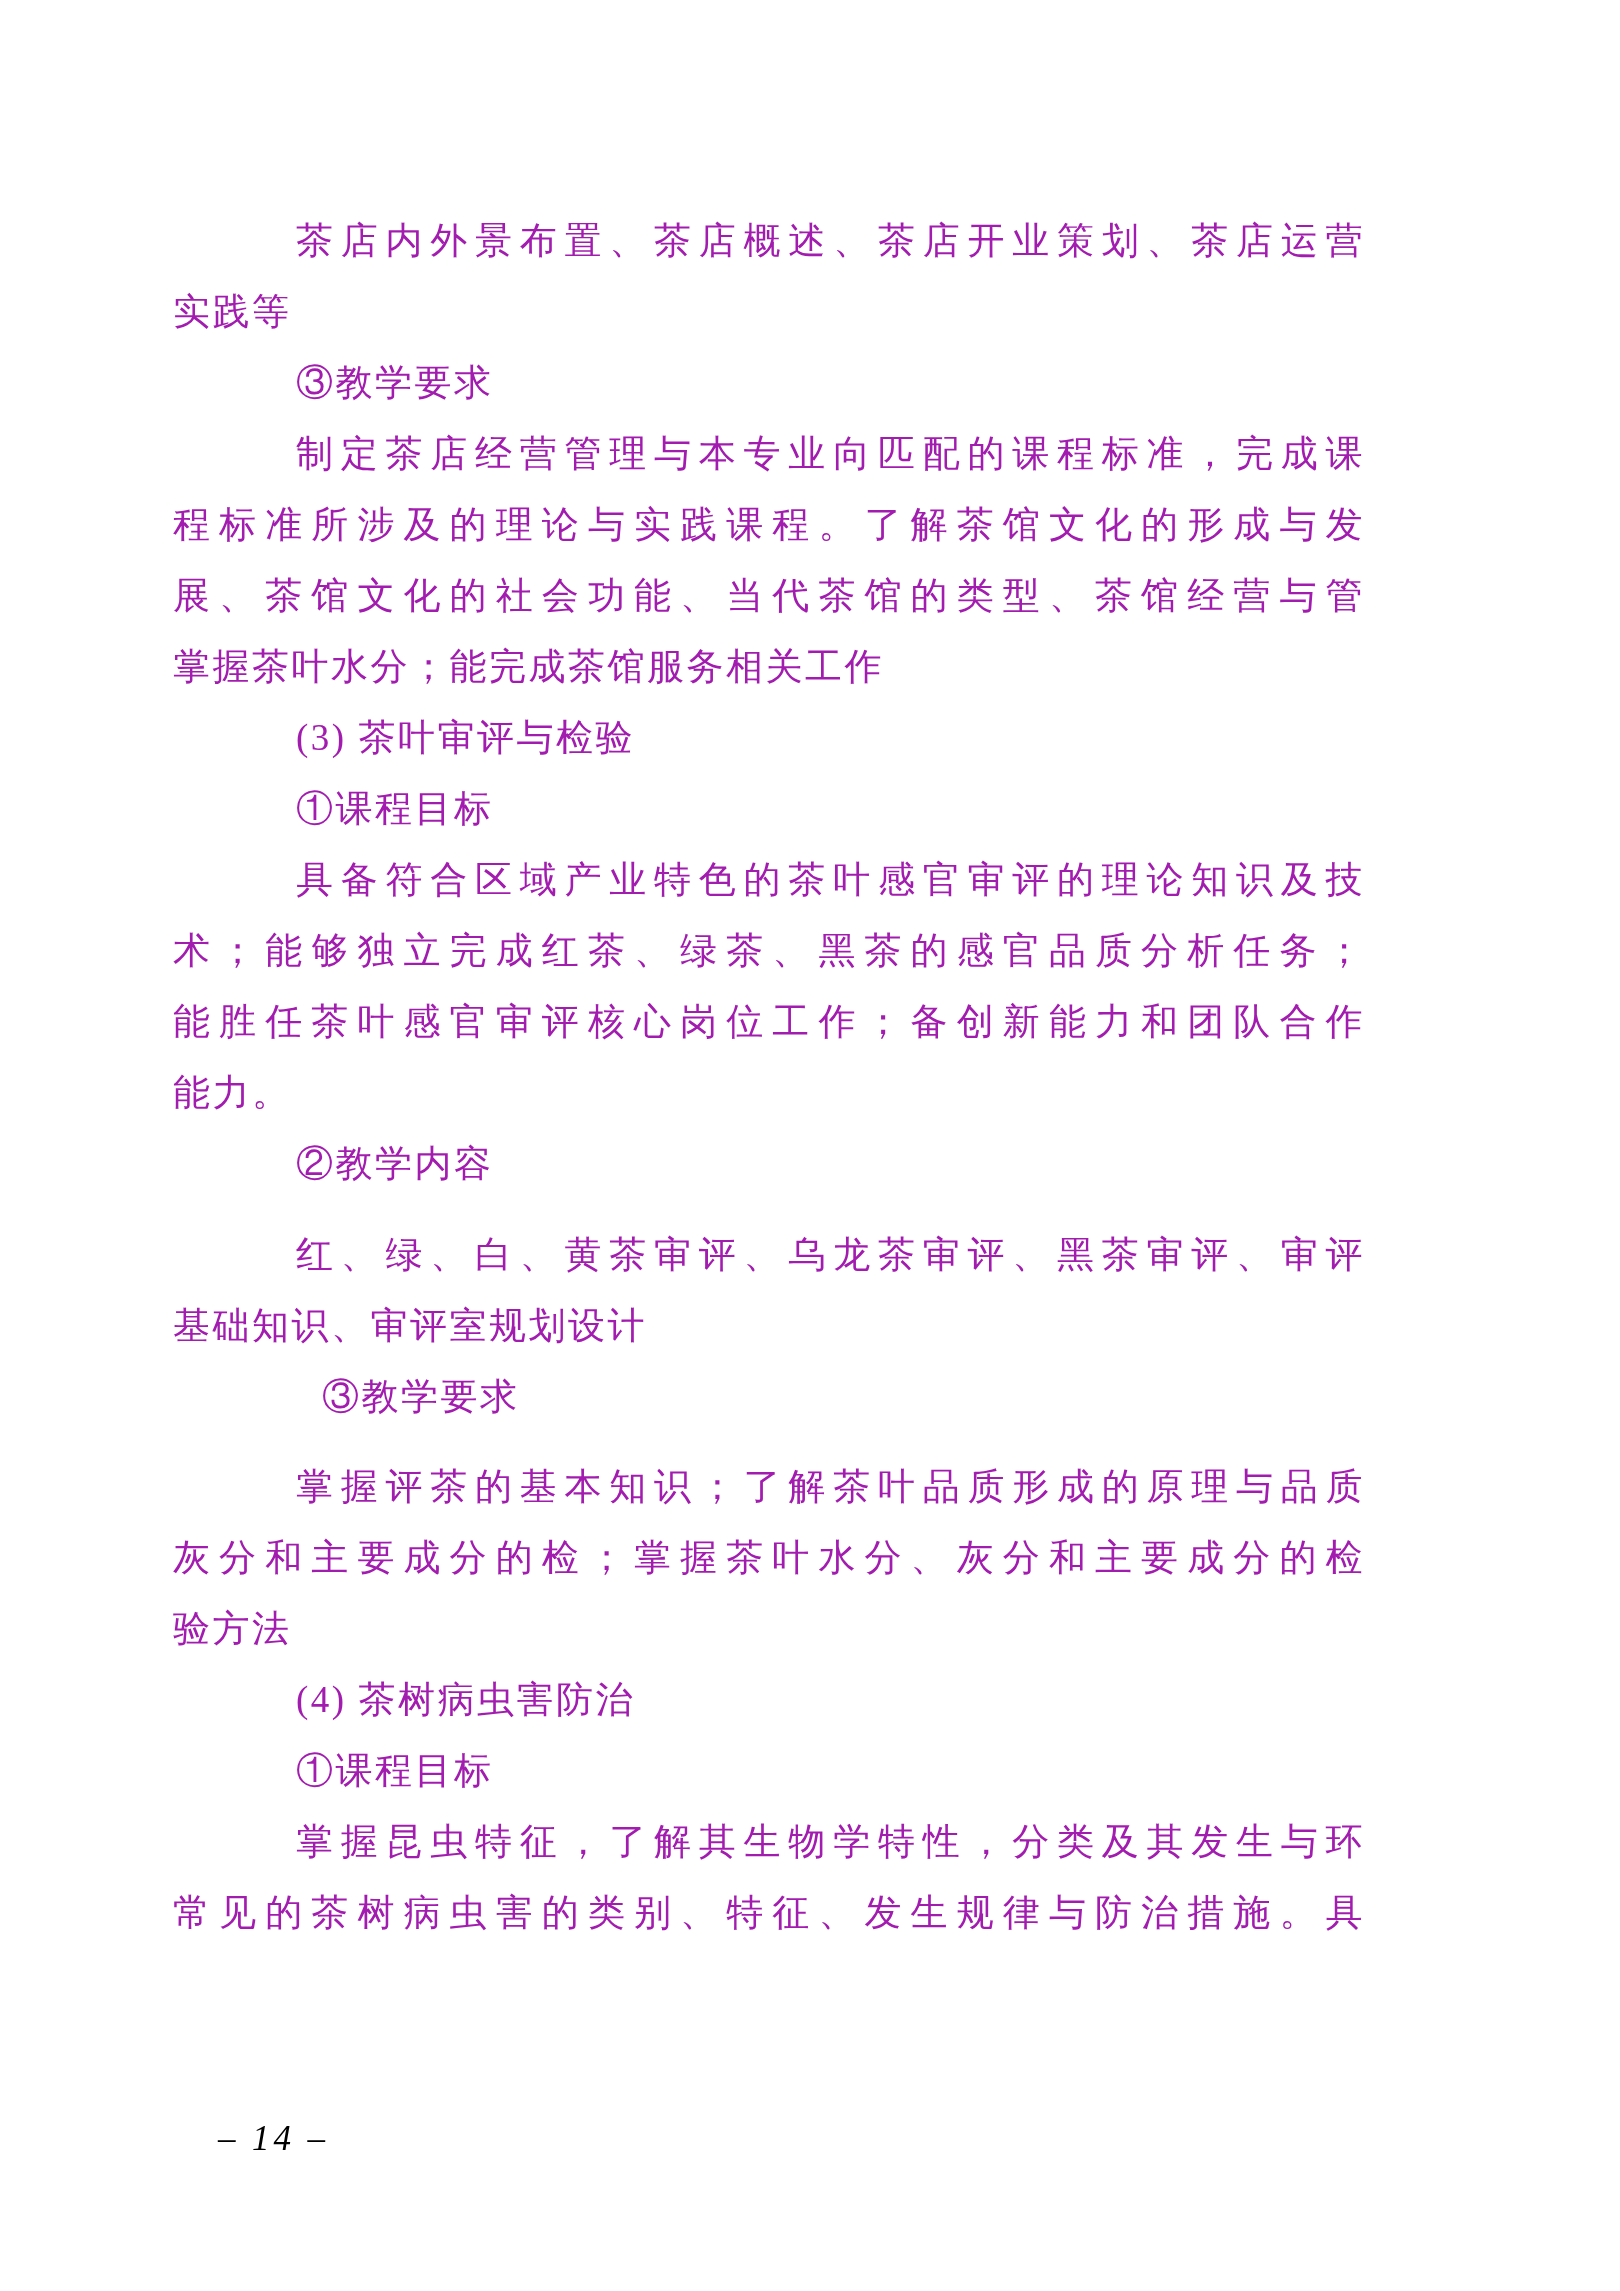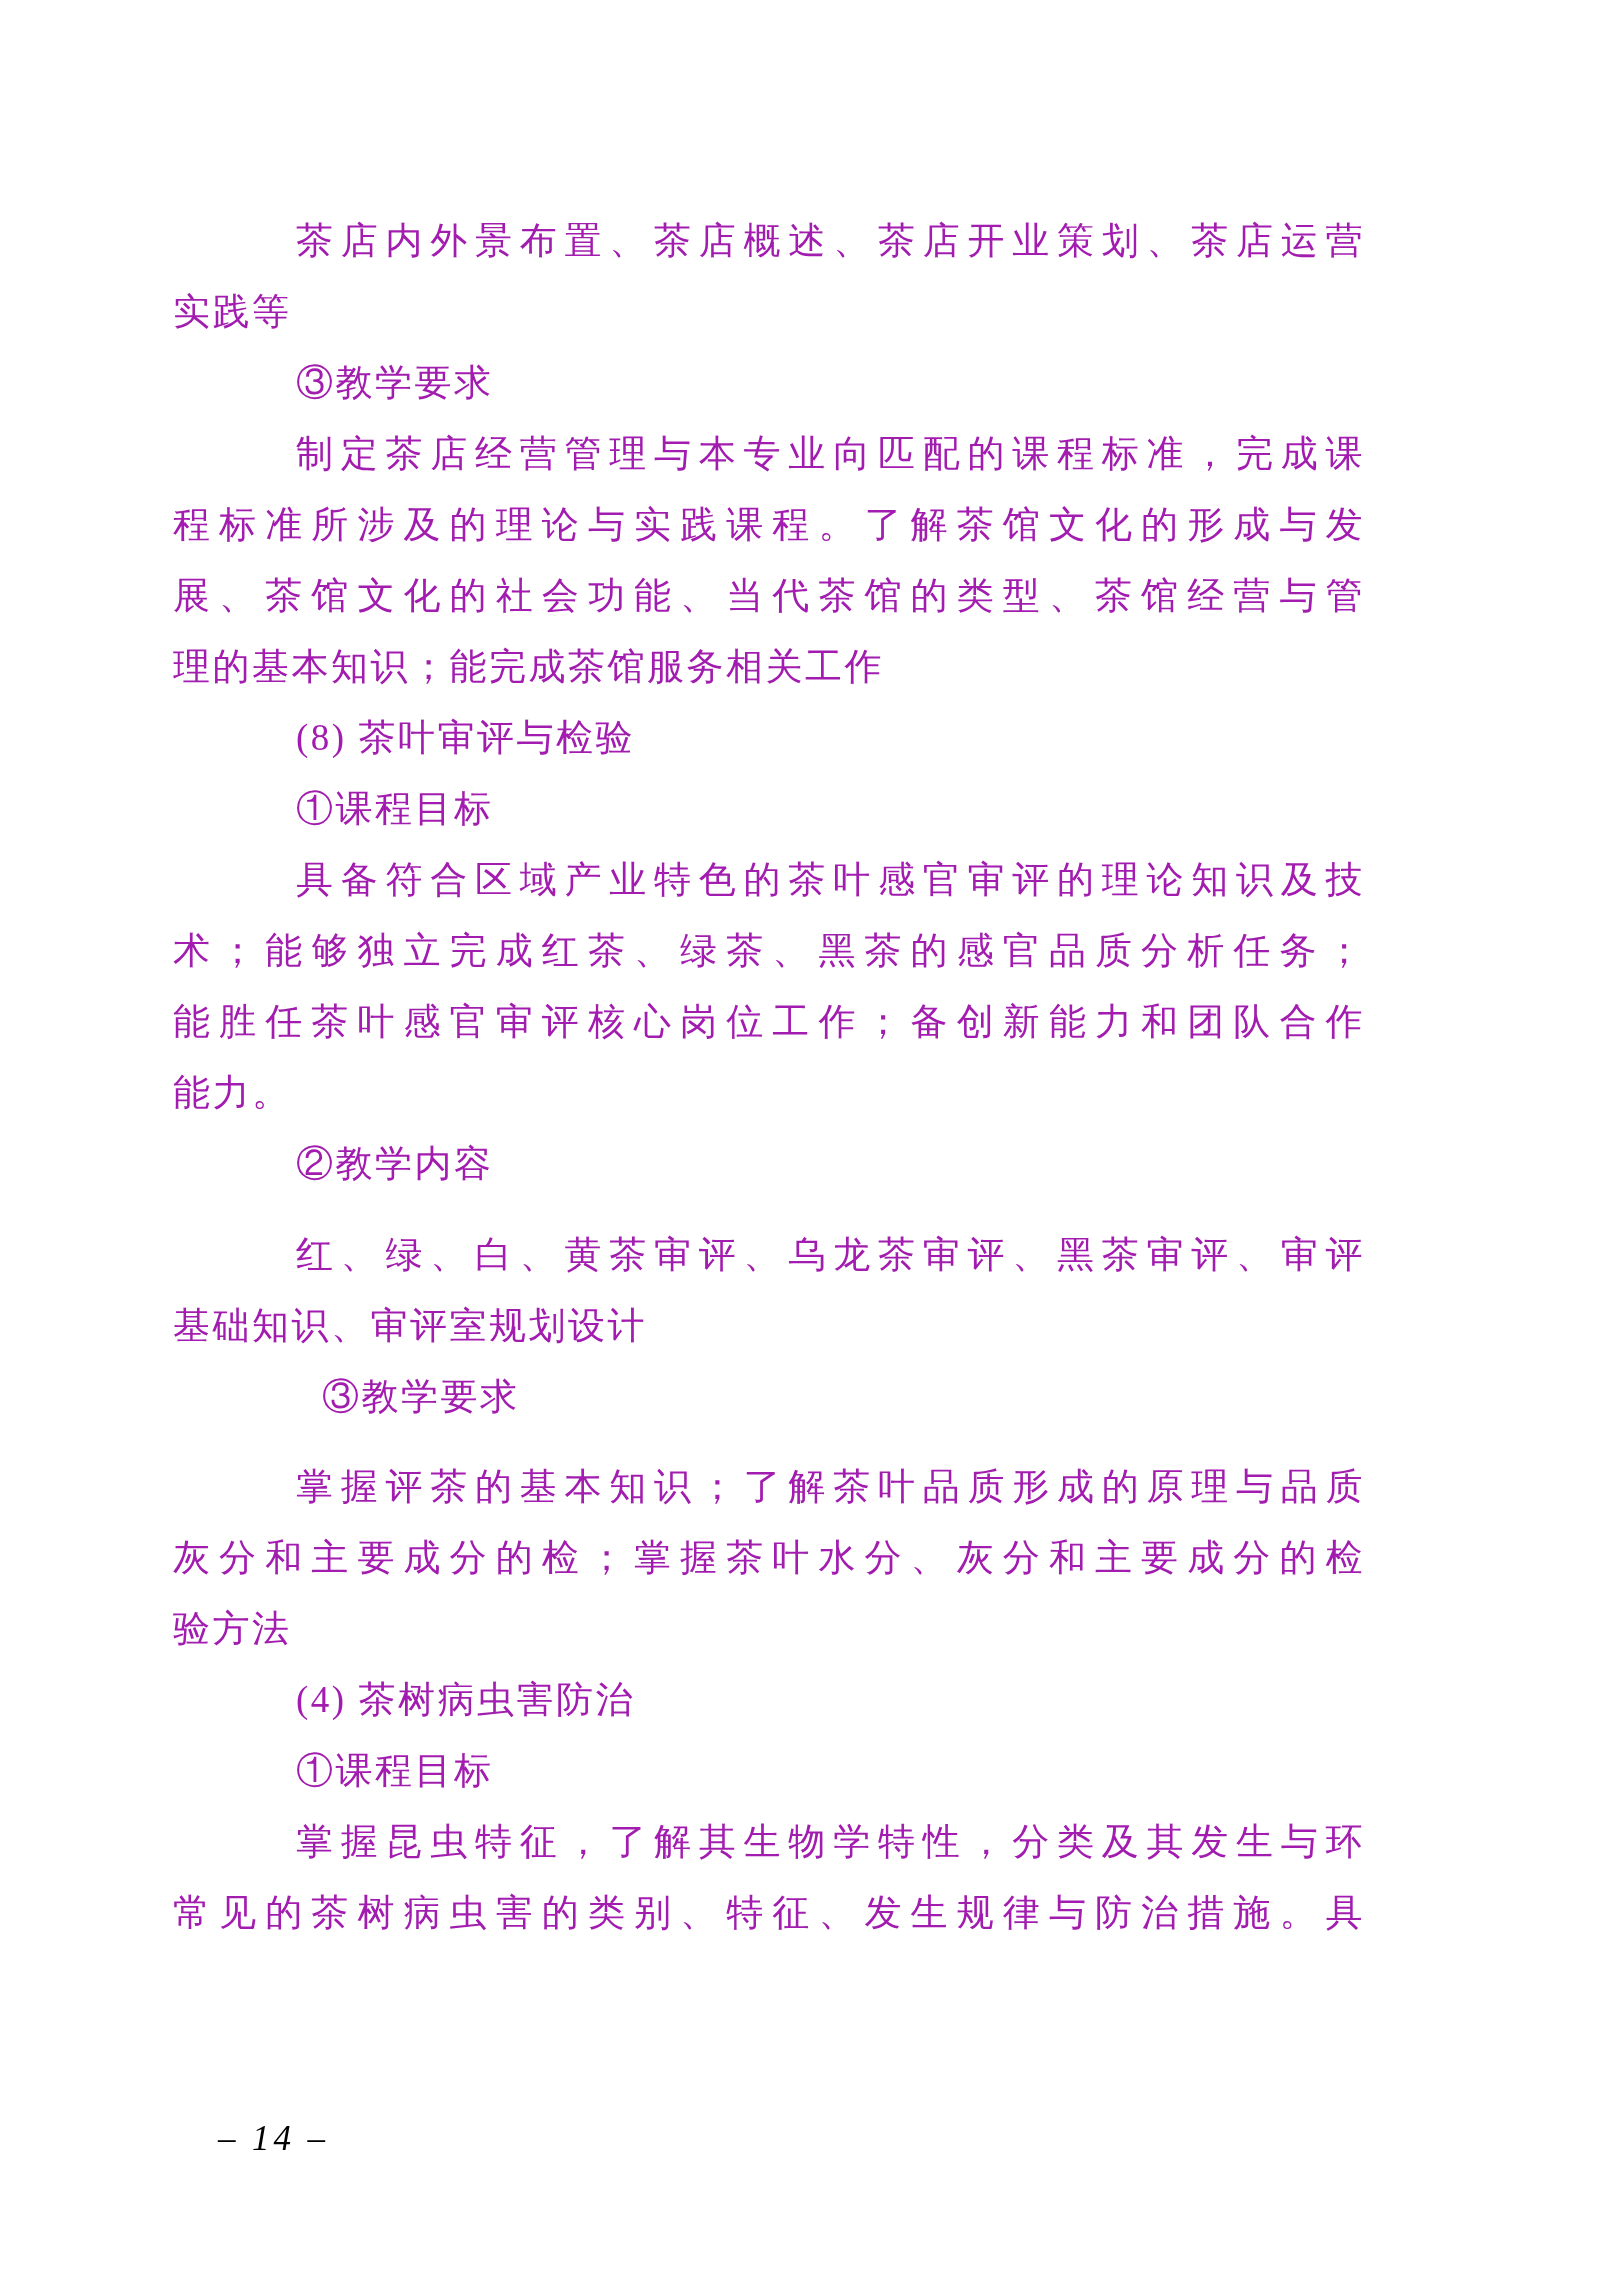--- a/index.html
+++ b/index.html
@@ -59,22 +59,22 @@
 <body>
 
 <div class="page">
   <div class="content" id="doc-lines">
       <div class="line indent justify">茶店内外景布置、茶店概述、茶店开业策划、茶店运营</div>
       <div class="line">实践等</div>
       <div class="line indent">③教学要求</div>
       <div class="line indent justify">制定茶店经营管理与本专业向匹配的课程标准，完成课</div>
       <div class="line justify">程标准所涉及的理论与实践课程。了解茶馆文化的形成与发</div>
       <div class="line justify">展、茶馆文化的社会功能、当代茶馆的类型、茶馆经营与管</div>
-      <div class="line">理的基本知识；能完成茶馆服务相关工作</div>
-      <div class="line indent">(8) 茶叶审评与检验</div>
+      <div class="line">掌握茶叶水分；能完成茶馆服务相关工作</div>
+      <div class="line indent">(3) 茶叶审评与检验</div>
       <div class="line indent">①课程目标</div>
       <div class="line indent justify">具备符合区域产业特色的茶叶感官审评的理论知识及技</div>
       <div class="line justify">术；能够独立完成红茶、绿茶、黑茶的感官品质分析任务；</div>
       <div class="line justify">能胜任茶叶感官审评核心岗位工作；备创新能力和团队合作</div>
       <div class="line">能力。</div>
       <div class="line indent">②教学内容</div>
       <div class="line indent justify gap">红、绿、白、黄茶审评、乌龙茶审评、黑茶审评、审评</div>
       <div class="line">基础知识、审评室规划设计</div>
       <div class="line indent-extra">③教学要求</div>
       <div class="line indent justify gap">掌握评茶的基本知识；了解茶叶品质形成的原理与品质</div>

